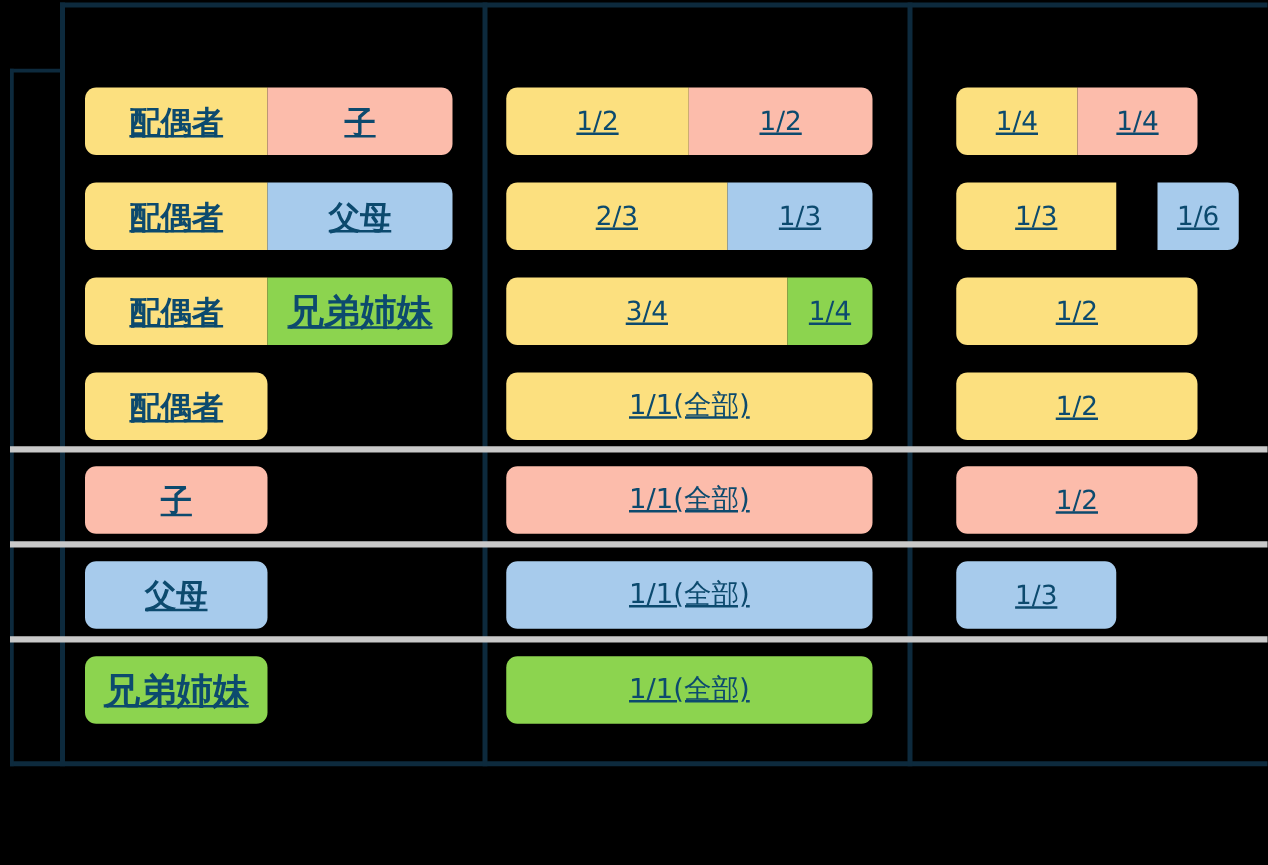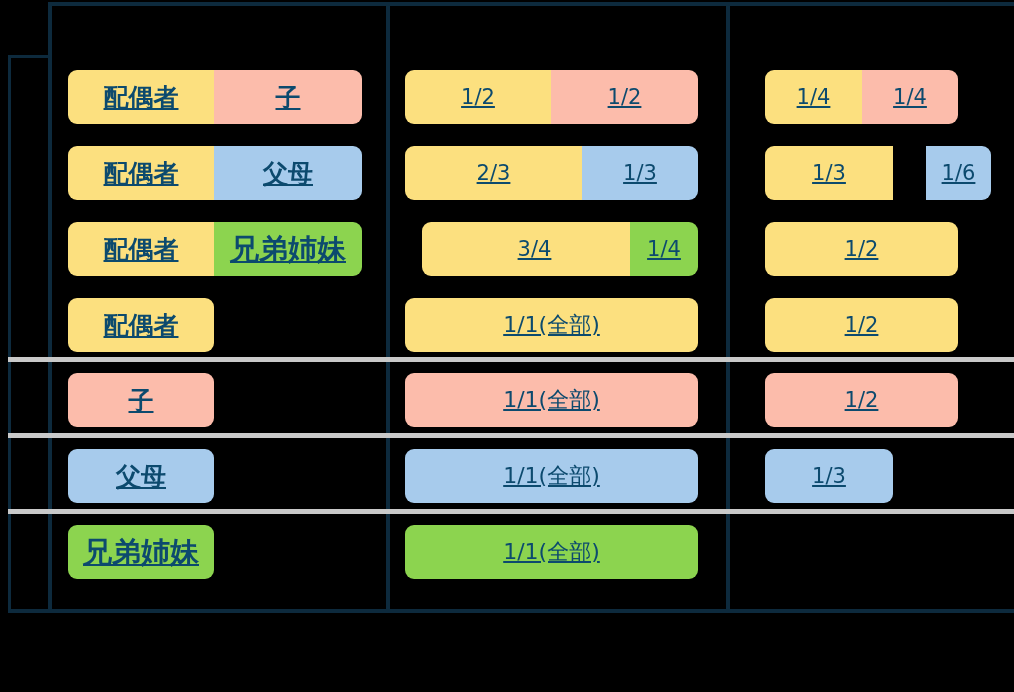--- a/index.html
+++ b/index.html
@@ -112,21 +112,21 @@
 
   <div class="pill frac c-yellow join-l" style="left:405px; top:146px; width:177px;">2/3</div>
   <div class="pill frac c-blue  join-r" style="left:582px; top:146px; width:116px;">1/3</div>
 
   <div class="pill frac c-yellow join-l" style="left:765px; top:146px; width:128px;">1/3</div>
   <div class="pill frac c-blue  join-r" style="left:893px; top:146px; width:65px;margin-left:33px;">1/6</div>
 
   <div class="pill label c-yellow join-l" style="left:68px;  top:222px; width:146px;">配偶者</div>
   <div class="pill label sm c-green join-r" style="left:214px; top:222px; width:148px;">兄弟姉妹</div>
 
-  <div class="pill frac c-yellow join-l" style="left:405px; top:222px; width:225px;margin-left:17px;">3/4</div>
+  <div class="pill frac c-yellow join-l" style="left:405px; top:222px; width:225px;">3/4</div>
   <div class="pill frac c-green join-r" style="left:630px; top:222px; width:68px;">1/4</div>
 
   <div class="pill frac c-yellow" style="left:765px; top:222px; width:193px;">1/2</div>
 
   <div class="pill label c-yellow" style="left:68px;  top:298px; width:146px;">配偶者</div>
 
   <div class="pill frac lg c-yellow" style="left:405px; top:298px; width:293px;">1/1(全部)</div>
 
   <div class="pill frac c-yellow" style="left:765px; top:298px; width:193px;">1/2</div>
 

